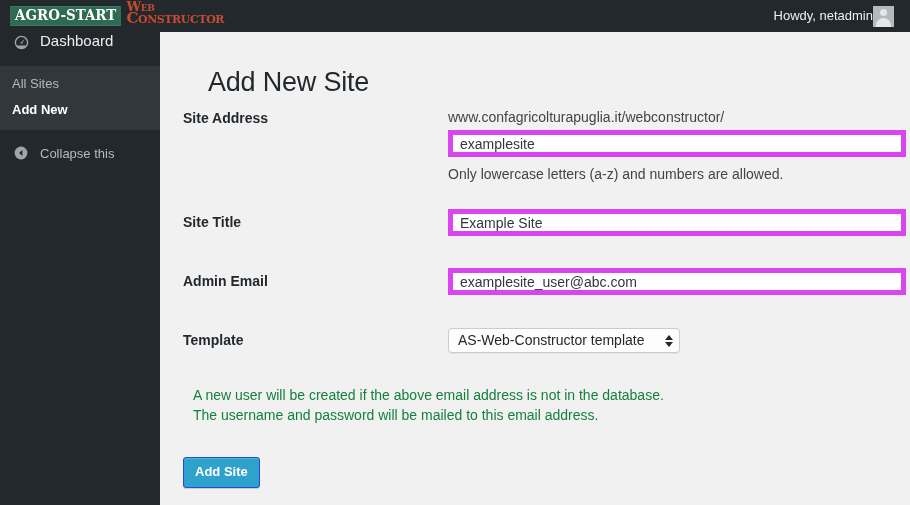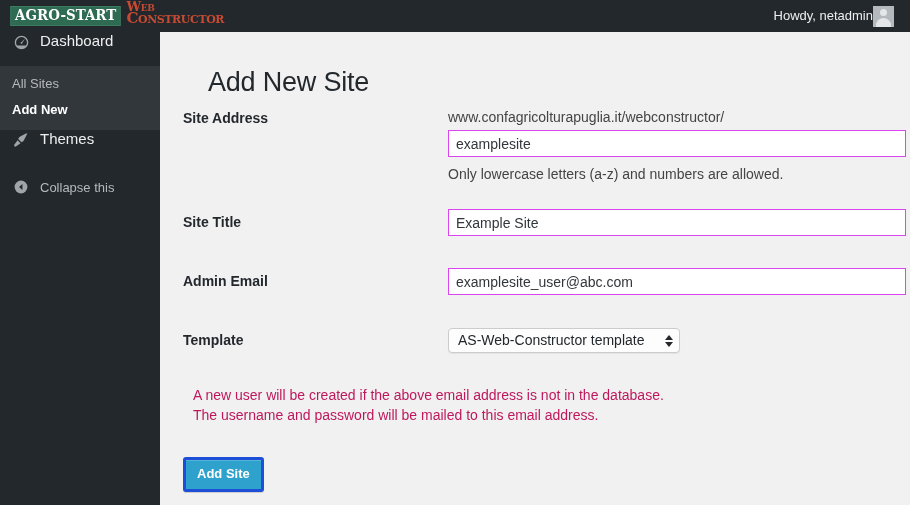--- a/index.html
+++ b/index.html
@@ -239,21 +239,21 @@
     font-size: 14px;
     color: #444444;
     line-height: 18px;
     margin-bottom: 4px;
   }
   input.txt {
     display: block;
     width: 458px;
     height: 27px;
     padding: 2px 7px;
-    border: 1px solid #d946ef;
+    border: 5px solid #d946ef;
     background: #ffffff;
     color: #32373c;
     font-family: "Liberation Sans", sans-serif;
     font-size: 14px;
     line-height: 21px;
     border-radius: 0;
     outline: none;
   }
   .help-text {
     font-size: 14px;
@@ -291,30 +291,30 @@
     border-left: 4px solid transparent;
     border-right: 4px solid transparent;
   }
   .select-wrap .sel-arrows i.up { border-bottom: 5px solid #23282d; }
   .select-wrap .sel-arrows i.down { border-top: 5px solid #23282d; }
 
   .note {
     position: absolute;
     left: 33px;
     font-size: 14px;
-    color: #be185d;
+    color: #15803d;
     line-height: 20px;
   }
 
   .btn-primary {
     position: absolute;
     left: 23px;
     display: inline-block;
     background: #2ea2cc;
-    border: 3px solid #1d4ed8;
+    border: 1px solid #1d4ed8;
     border-radius: 3px;
     color: #ffffff;
     font-size: 13px;
     font-weight: bold;
     line-height: 16px;
     padding: 6px 11px 7px 11px;
     box-shadow: inset 0 1px 0 rgba(120,200,230,0.5), 0 1px 0 rgba(0,0,0,0.15);
     cursor: pointer;
     font-family: "Liberation Sans", sans-serif;
   }
@@ -355,29 +355,20 @@
       <span>Dashboard</span>
     </div>
 
 
     <div class="submenu">
       <a href="#">All Sites</a>
       <a href="#" class="current">Add New</a>
     </div>
 
 
-    <div class="menu-item">
-      <span class="ico">
-        <svg width="18" height="18" viewBox="0 0 20 20" fill="#a0a5aa">
-          <path d="M17.5 3.1c-.4-.5-1.2-.6-2-.2L9.1 6.2c-.9.5-1.4 1-1.7 1.6l-.5 1.1 3.6 3.6 1.1-.5c.6-.3 1.1-.8 1.6-1.7l3.3-6.4c.4-.8.3-1.5-.1-1.9z"></path>
-          <path d="M6.2 10.2l-3.7 5.2c-.3.4-.2.9.1 1.2l.5.5c.3.3.8.4 1.2.1l5.2-3.7-3.3-3.3z"></path>
-        </svg>
-      </span>
-      <span>Themes</span>
-    </div>
 
     <div class="menu-spacer"></div>
 
     <div class="collapse">
       <span class="ico">
         <svg width="16" height="16" viewBox="0 0 20 20">
           <circle cx="10" cy="10" r="8" fill="#a0a5aa"></circle>
           <path d="M11.8 6.2L7.6 10l4.2 3.8z" fill="#23282d"></path>
         </svg>
       </span>

